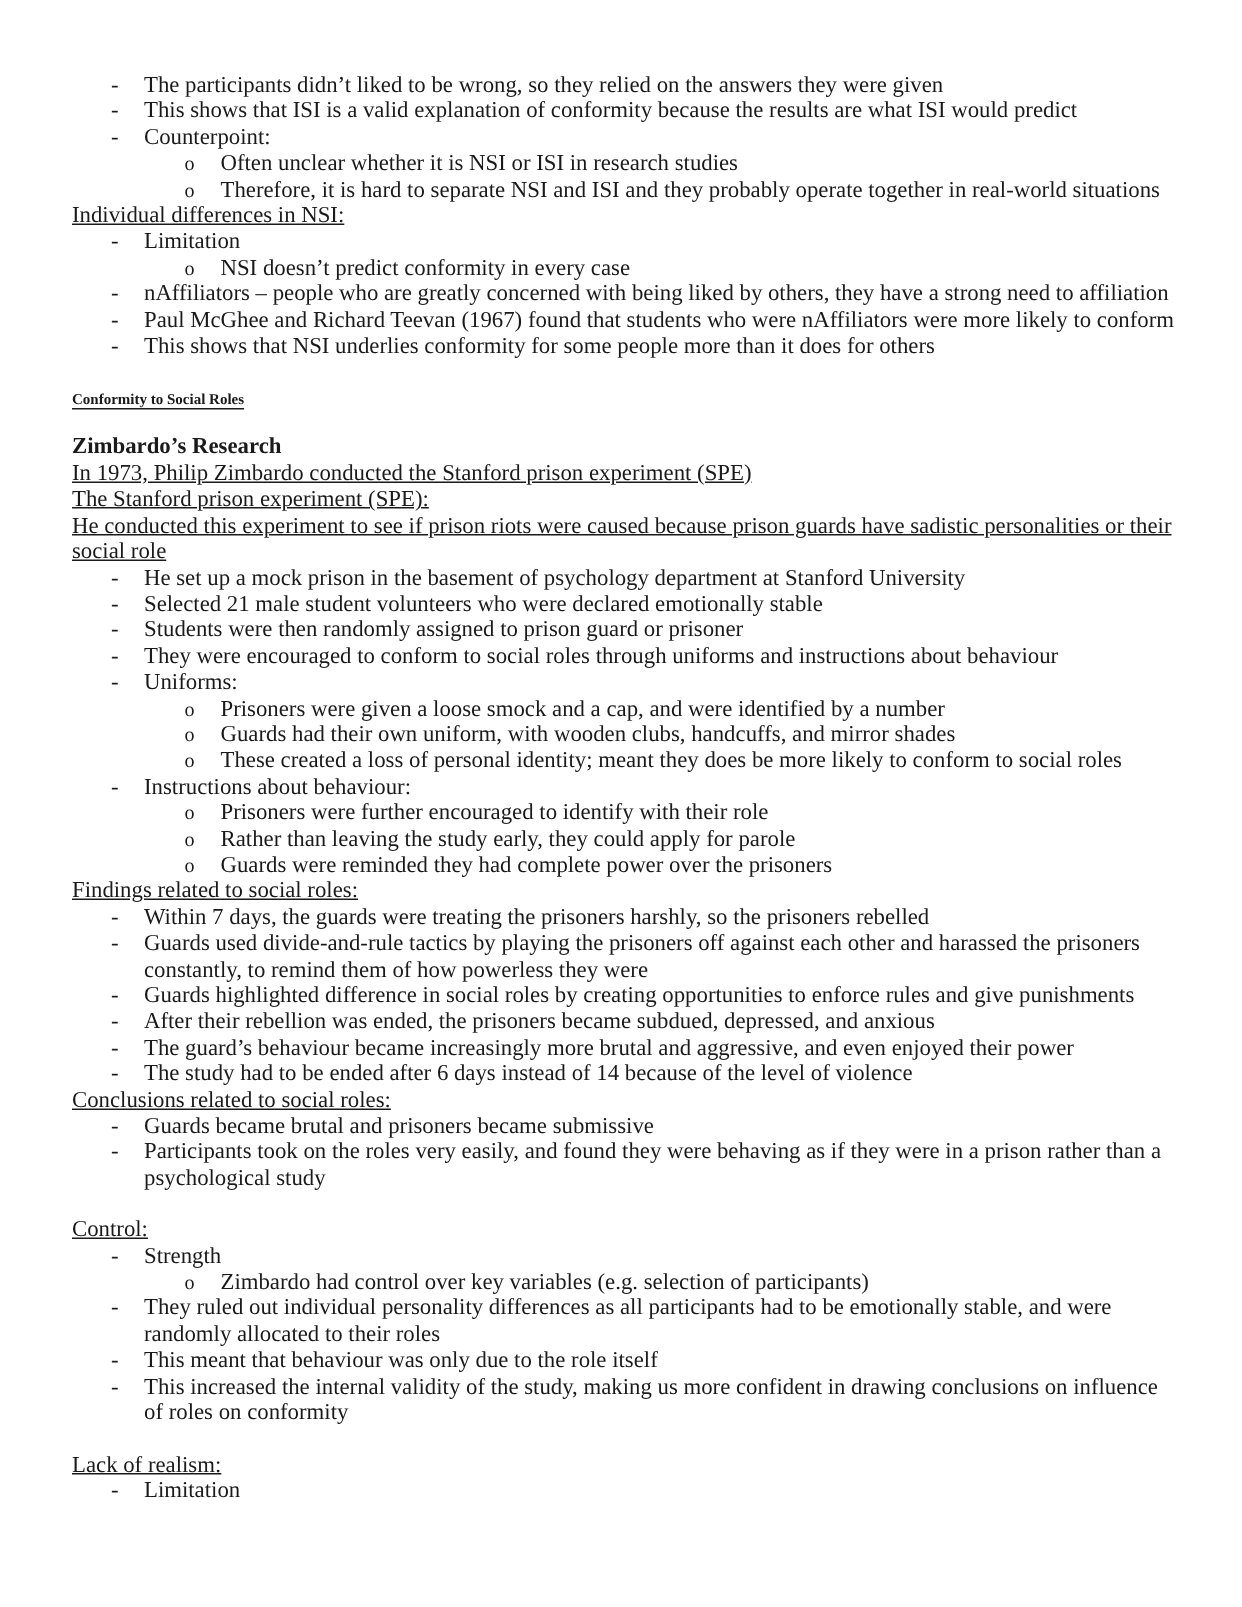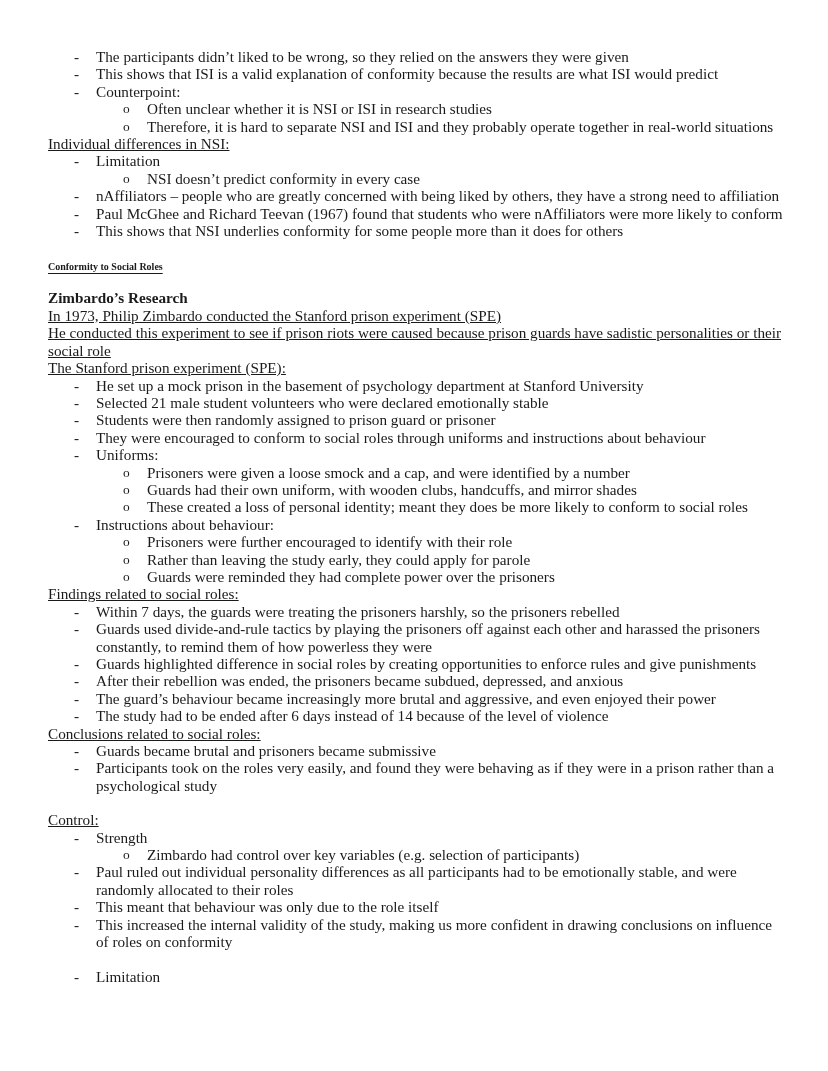--- a/index.html
+++ b/index.html
@@ -143,25 +143,25 @@
 
     <div class="heading-block">
       <span class="h-bold">Zimbardo’s Research</span>
     </div>
 
     <div id="section-2">
         <div class="row lvl0">
           <span class="txt">In 1973, Philip Zimbardo conducted the Stanford prison experiment (SPE)</span>
         </div>
         <div class="row lvl0">
+          <span class="txt">The Stanford prison experiment (SPE):</span>
+        </div>
+        <div class="row lvl0">
           <span class="txt">He conducted this experiment to see if prison riots were caused because prison guards have sadistic personalities or their social role</span>
         </div>
-        <div class="row lvl0">
-          <span class="txt">The Stanford prison experiment (SPE):</span>
-        </div>
         <div class="row lvl1">
           <span class="marker">-</span>
           <span class="txt">He set up a mock prison in the basement of psychology department at Stanford University</span>
         </div>
         <div class="row lvl1">
           <span class="marker">-</span>
           <span class="txt">Selected 21 male student volunteers who were declared emotionally stable</span>
         </div>
         <div class="row lvl1">
           <span class="marker">-</span>
@@ -253,35 +253,38 @@
         <div class="row lvl1">
           <span class="marker">-</span>
           <span class="txt">Strength</span>
         </div>
         <div class="row lvl2">
           <span class="marker">o</span>
           <span class="txt">Zimbardo had control over key variables (e.g. selection of participants)</span>
         </div>
         <div class="row lvl1">
           <span class="marker">-</span>
-          <span class="txt">Paul ruled out individual personality differences as all participants had to be emotionally stable, and were randomly allocated to their roles</span>
+          <span class="txt">They ruled out individual personality differences as all participants had to be emotionally stable, and were randomly allocated to their roles</span>
         </div>
         <div class="row lvl1">
           <span class="marker">-</span>
           <span class="txt">This meant that behaviour was only due to the role itself</span>
         </div>
         <div class="row lvl1">
           <span class="marker">-</span>
           <span class="txt">This increased the internal validity of the study, making us more confident in drawing conclusions on influence of roles on conformity</span>
         </div>
       </div>
 
     <div class="spacer-lg"></div>
 
     <div id="section-4">
+        <div class="row lvl0">
+          <span class="txt">Lack of realism:</span>
+        </div>
         <div class="row lvl1">
           <span class="marker">-</span>
           <span class="txt">Limitation</span>
         </div>
       </div>
 
   </div>
 </div>
 
 </body></html>

